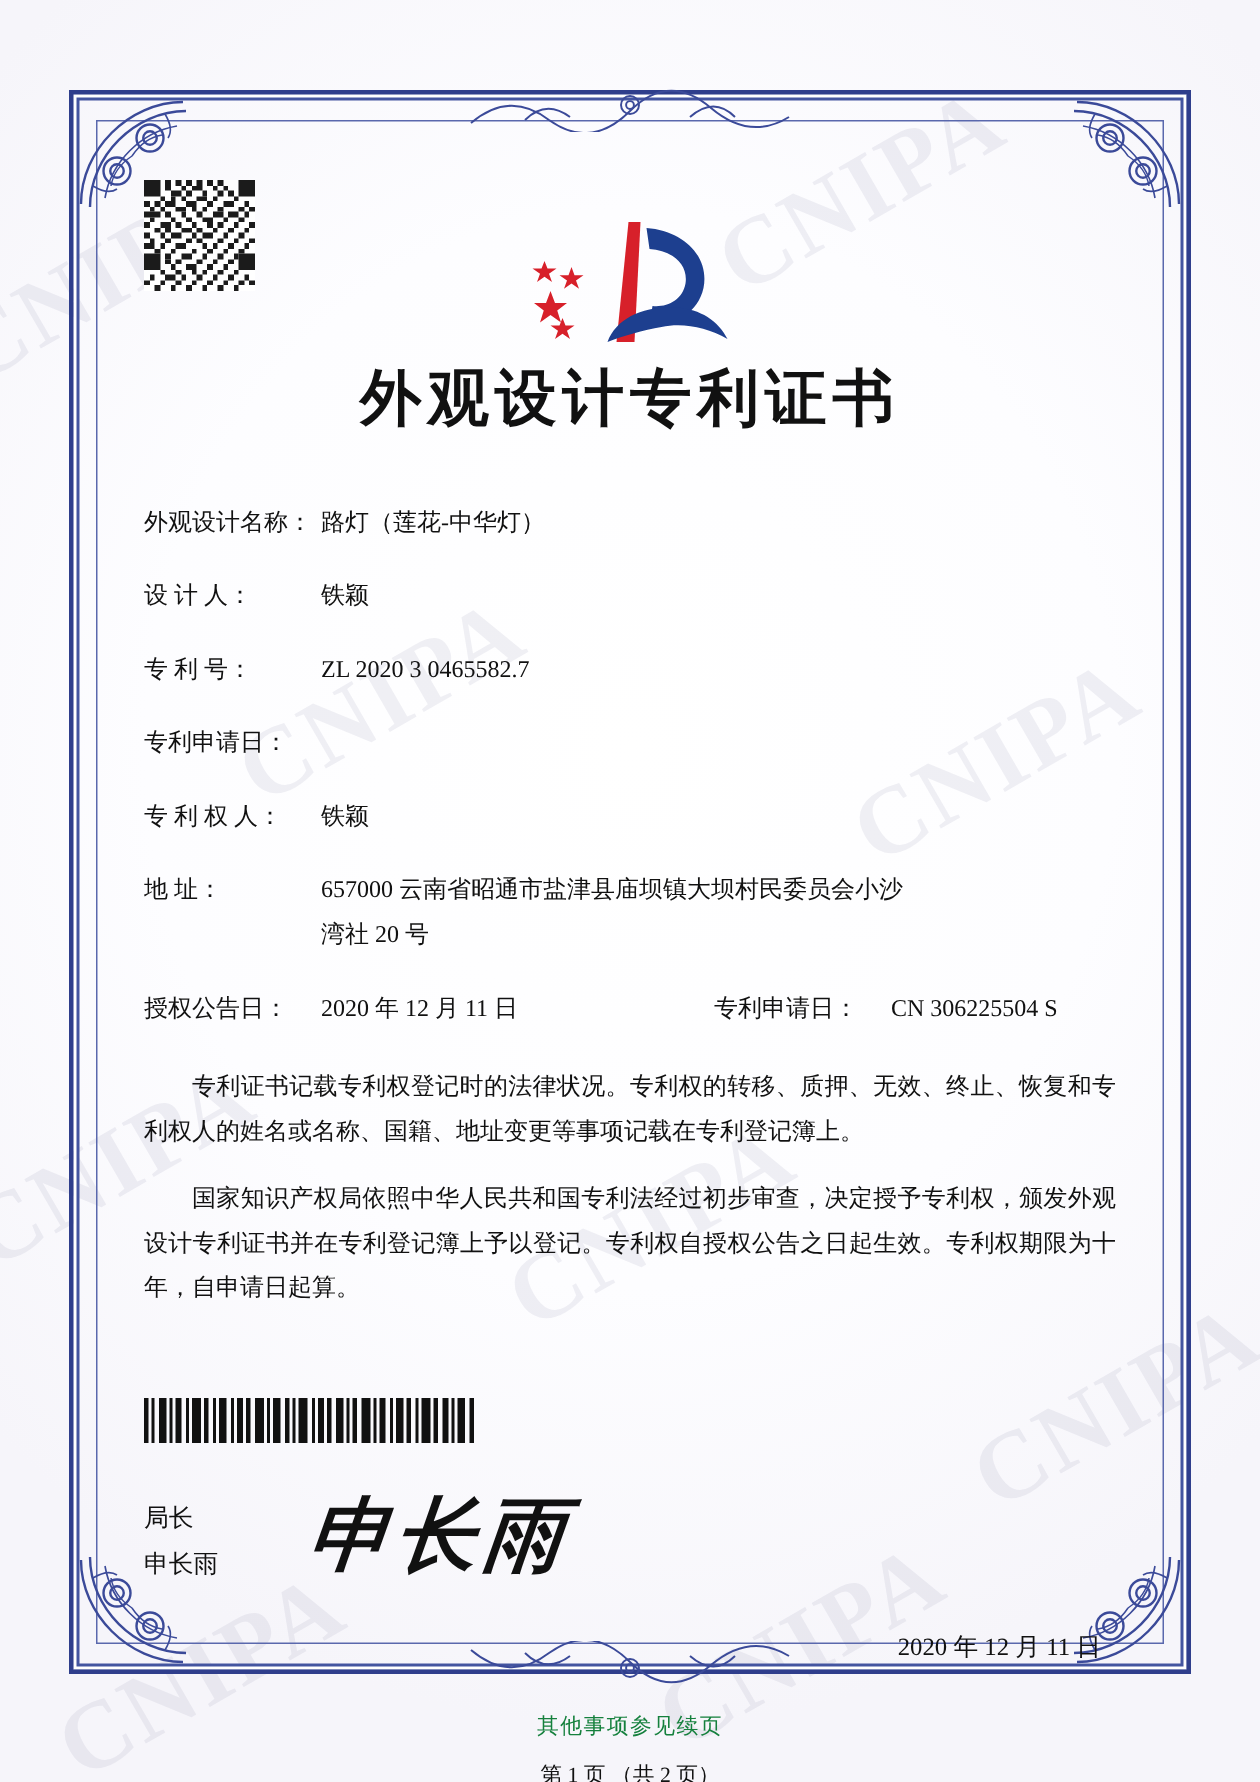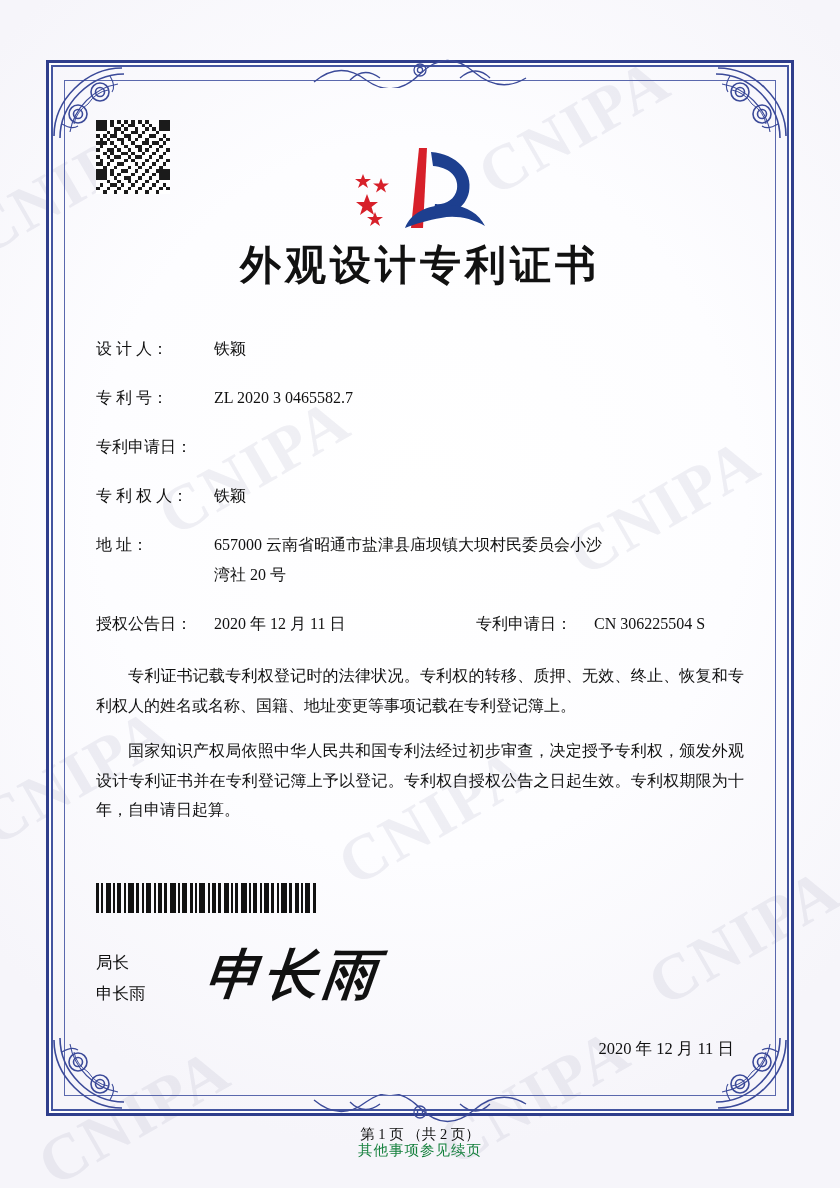--- a/index.html
+++ b/index.html
@@ -457,20 +457,24 @@
 
         <path d="M86,10 C112,12 128,30 124,50 C120,68 102,76 88,74 L90,62 C100,63 110,58 112,47 C114,34 103,25 88,24 Z" fill="#1d3f8f"></path>
         <path d="M60,86 C66,70 84,62 106,63 C122,64 134,72 140,84 C126,76 110,73 96,76 C84,78 70,82 60,86 Z" fill="#1d3f8f"></path>
       </g>
     </svg>
 
     <div class="title">外观设计专利证书</div>
 
     <div class="fields">
 
+      <div class="frow">
+        <div class="flabel">外观设计名称：</div>
+        <div class="fvalue">路灯（莲花-中华灯）</div>
+      </div>
 
       <div class="frow">
         <div class="flabel">设  计  人：</div>
         <div class="fvalue">铁颖</div>
       </div>
 
       <div class="frow">
         <div class="flabel">专  利  号：</div>
         <div class="fvalue num">ZL 2020 3 0465582.7</div>
       </div>

